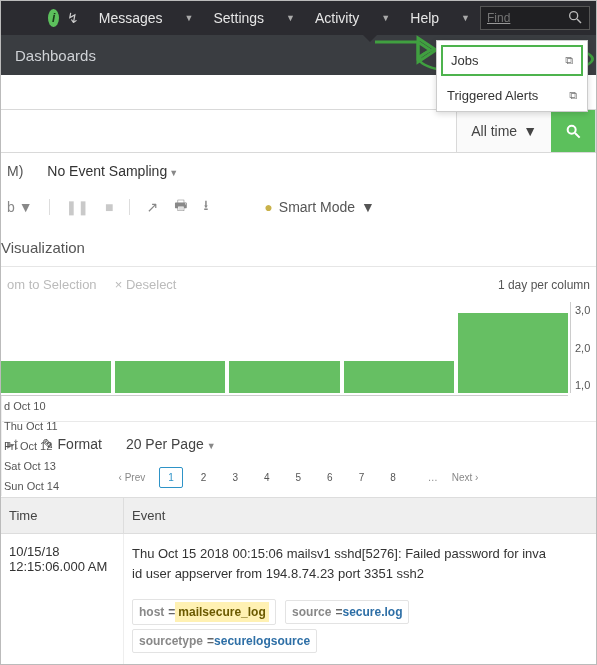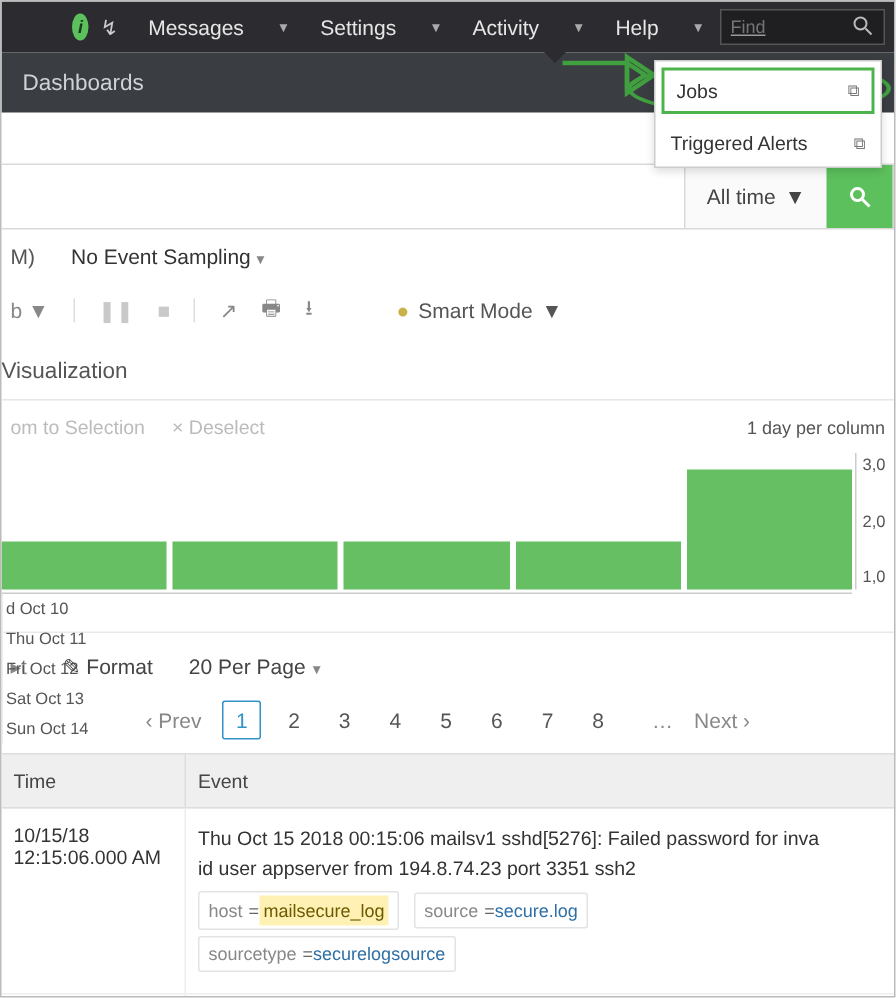--- a/index.html
+++ b/index.html
@@ -38,31 +38,31 @@
   .selrow .right { color:#555;font-size:12px;}
   .chartwrap { position:relative;height:120px;border-bottom:1px solid #e9e9e9;}
   .chartarea { position:absolute;left:0;right:28px;top:0;bottom:28px;}
   .bars { position:absolute;left:0;right:0;bottom:0;height:80px;display:flex;gap:4px;align-items:flex-end;}
   .bar { background:#66bf63;flex:1;}
   .xaxis { position:absolute;left:0;right:28px;bottom:0;height:26px;display:flex;border-top:1px solid #ccc;flex-direction:column;}
   .xaxis .tick { flex:1;font-size:11px;color:#555;padding:4px 2px;border-left:1px solid #eee;}
   .yaxis { position:absolute;right:0;top:0;bottom:28px;width:26px;display:flex;flex-direction:column;justify-content:space-between;align-items:flex-start;font-size:11px;color:#555;padding:2px 0 2px 4px;border-left:1px solid #ccc;}
   .ctrlrow { display:flex;align-items:center;padding:14px 6px;gap:24px;color:#444;font-size:14px;}
   .ctrlrow .caret{font-size:9px;color:#888;margin-left:3px;}
-  .pager { display:flex;align-items:center;justify-content:center;gap:14px;padding:6px 0 14px;color:#555;font-size:14px;}
+  .pager { display:flex;align-items:center;justify-content:center;gap:14px;padding:6px 0 14px;color:#555;font-size:10px;}
   .pager .pg { padding:4px 8px;cursor:pointer;}
   .pager .pg.active { border:1px solid #2e93c7;color:#2e93c7;border-radius:2px;}
   .pager .nav { color:#888;cursor:pointer;}
   .tblhead { display:flex;background:#efefef;border-top:1px solid #ddd;border-bottom:1px solid #ddd;}
   .tblhead .c1 { width:122px;padding:10px 8px;font-size:13px;color:#444;}
   .tblhead .c2 { flex:1;padding:10px 8px;font-size:13px;color:#444;border-left:1px solid #ddd;}
   .tblrow { display:flex;border-bottom:1px solid #eee;}
   .tblrow .c1 { width:122px;padding:10px 8px;font-size:13px;color:#333;}
   .tblrow .c2 { flex:1;padding:10px 8px;font-size:13px;color:#333;border-left:1px solid #eee;font-family:Menlo,Consolas,monospace;line-height:1.5;}
-  .tags { margin-top:6px;font-family:"Helvetica Neue",Arial,sans-serif;font-size:12px;color:#666;}
+  .tags { margin-top:16px;font-family:"Helvetica Neue",Arial,sans-serif;font-size:12px;color:#666;font-weight:bold;}
   .tags .kv { display:inline-flex;align-items:center;border:1px solid #e3e3e3;padding:2px 6px;margin-right:6px;margin-bottom:4px;border-radius:2px;}
   .tags .k { color:#888;margin-right:4px;}
   .tags .v { color:#2e6fa6;text-align:center;}
   .tags .hl { background:#fff1b3;color:#6b5a00;padding:1px 3px;}
   svg.mag { width:16px;height:16px;}
   .pencil{display:inline-block;transform:rotate(0deg);}
   .disabled{opacity:.45;}
   .annot-oval{position:absolute;border:3px solid #40a040;border-radius:50%/60%;}
 </style>
 </head>

